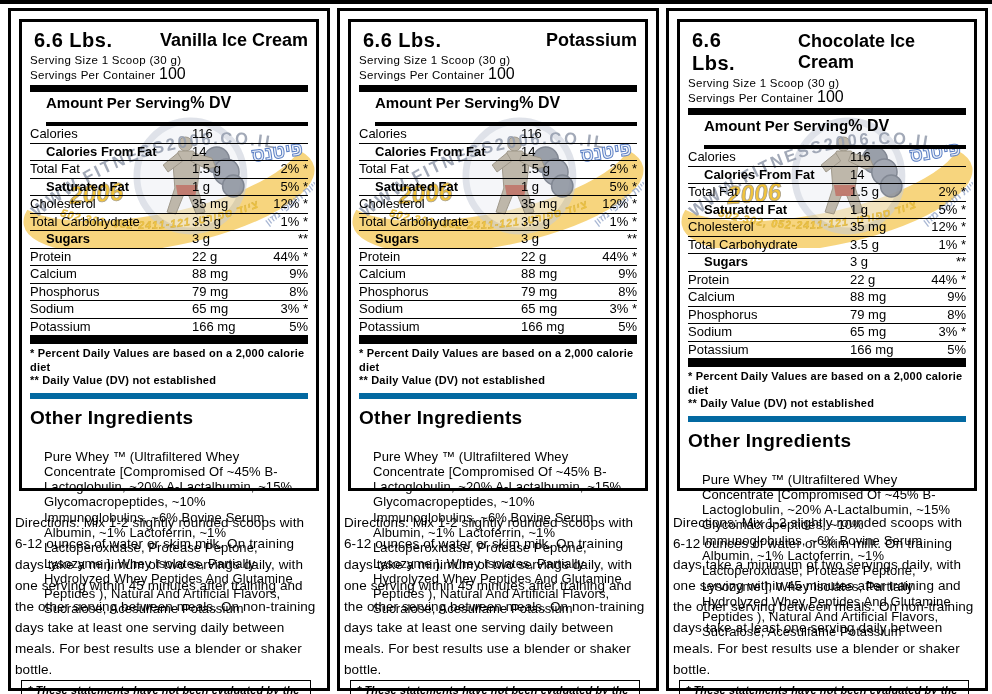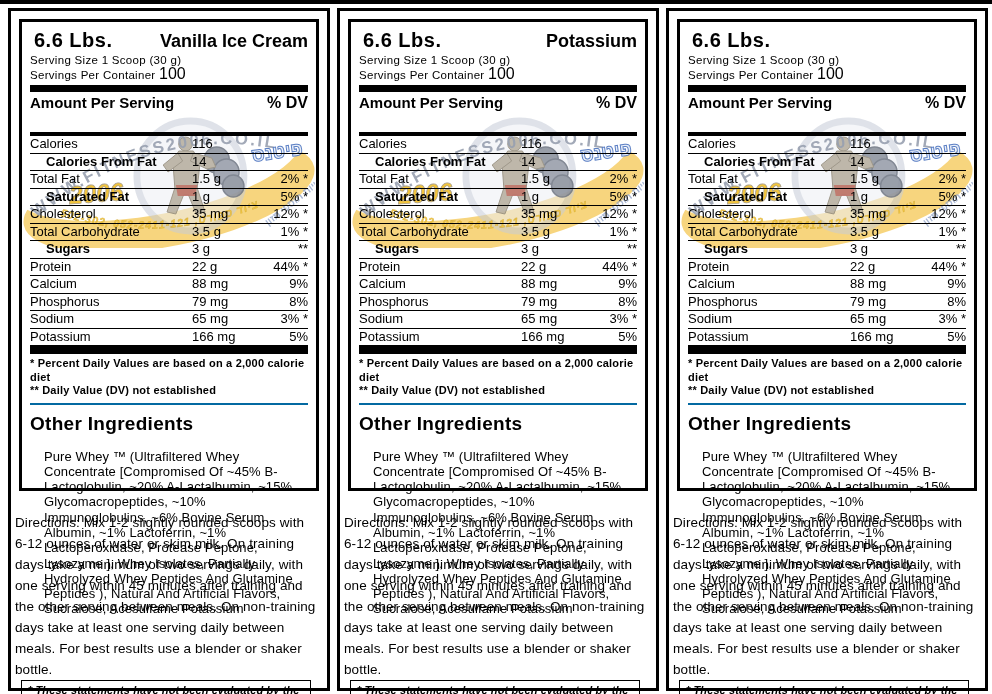--- a/index.html
+++ b/index.html
@@ -7,40 +7,40 @@
        font-family:"Liberation Sans",sans-serif;color:#000;}
   .top-bar{position:absolute;top:0;left:0;width:992px;height:4px;background:#000;}
   .panels{position:absolute;top:8px;left:8px;display:flex;gap:7px;}
   .panel{width:322px;height:683px;border:3px solid #000;background:#fff;
          box-sizing:border-box;display:flex;flex-direction:column;}
   .label-box{margin:8px 8px 0 8px;border:3px solid #000;box-sizing:border-box;
              padding:5px 8px 6px 8px;position:relative;height:472px;flex:none;}
   .label-content{position:relative;z-index:1;}
   .wm{position:absolute;z-index:0;left:1px;right:1px;top:78px;height:148px;pointer-events:none;}
   .wm svg{width:100%;height:100%;}
-  .hdr-row{display:flex;justify-content:space-between;align-items:flex-end;padding:2px 0 1px 4px;gap:32px;}
+  .hdr-row{display:flex;justify-content:space-between;align-items:center;padding:2px 0 1px 4px;gap:32px;}
   .size-title{font-size:20px;font-weight:bold;letter-spacing:.5px;}
   .flavor-title{font-size:18px;font-weight:bold;}
   .serv-line{font-size:11.5px;font-weight:normal;letter-spacing:.3px;line-height:14px;}
   .serv-line .big{font-size:16px;letter-spacing:0;}
   .bar7{height:7px;background:#000;margin:3px 0 0 0;}
-  .aps-row{display:flex;justify-content:space-between;align-items:baseline;
-           padding:2px 0 20px 0;border-bottom:4px solid #000;}
+  .aps-row{display:flex;align-items:baseline;
+           padding:2px 0 10px 0;border-bottom:4px solid #000;margin-left:16px;}
   .aps{font-size:15px;font-weight:bold;}
   .dvh{font-size:16px;font-weight:bold;}
   .n-row{display:flex;align-items:baseline;border-bottom:1px solid #000;
          font-size:13px;padding:1px 0 1px 0;height:14.5px;line-height:14px;}
   .n-row.indent .n-name{padding-left:16px;font-weight:bold;}
   .n-name{flex:1;white-space:nowrap;}
   .n-amount{width:62px;text-align:left;white-space:nowrap;}
   .n-dv{width:54px;text-align:right;white-space:nowrap;}
   .bar8{height:8px;background:#000;margin:0 0 3px 0;}
-  .footnotes{border-bottom:2px solid #0369a1;padding-bottom:5px;}
+  .footnotes{border-bottom:6px solid #0369a1;padding-bottom:5px;}
   .fn{font-size:11px;font-weight:bold;letter-spacing:.2px;line-height:13.5px;}
-  .oi-title{font-size:19px;font-weight:bold;letter-spacing:.3px;margin:8px 0 14px 0;}
+  .oi-title{font-size:19px;font-weight:bold;letter-spacing:.3px;margin:8px 0 20px 0;}
   .oi-text{font-size:13px;line-height:15.3px;letter-spacing:.1px;margin-left:14px;}
   .directions{margin:21px 10px 0 4px;font-size:13.5px;line-height:21px;letter-spacing:.1px;}
   .disclaimer-box{margin:auto 16px 6px 10px;border:1px solid #000;
                   padding:3px 6px 4px 6px;}
   .disc-text{font-size:11px;line-height:13.5px;font-style:italic;font-weight:bold;letter-spacing:.1px;}
 </style>
 </head>
 <body>
 
 <div class="top-bar"></div>
@@ -323,20 +323,21 @@
             <textPath href="#wmPhone-2">502-302, 052-2411-121 ,ציוד ספורט</textPath>
           </text>
           <text x="236" y="62" font-size="19" font-weight="bold" fill="#E8EEF8" stroke="#5B7FC4" stroke-width="1" transform="rotate(-8 236 62)">פיטנס</text>
           <text x="252" y="126" font-size="10" font-weight="bold" fill="#93A5C9" opacity="0.8" transform="rotate(-38 252 126)">חנויות תוספי מזון</text>
         </svg>
       </div>
 
       <div class="label-content">
         <div class="hdr-row">
           <span class="size-title">6.6 Lbs.</span>
+          <span class="flavor-title">Chocolate Ice Cream</span>
         </div>
         <div class="serv-line">Serving Size 1 Scoop (30 g)</div>
         <div class="serv-line">
           <span>Servings Per Container</span>
           <span class="big">100</span>
         </div>
         <div class="bar7"></div>
         <div class="aps-row">
           <span class="aps">Amount Per Serving</span>
           <span class="dvh">% DV</span>

